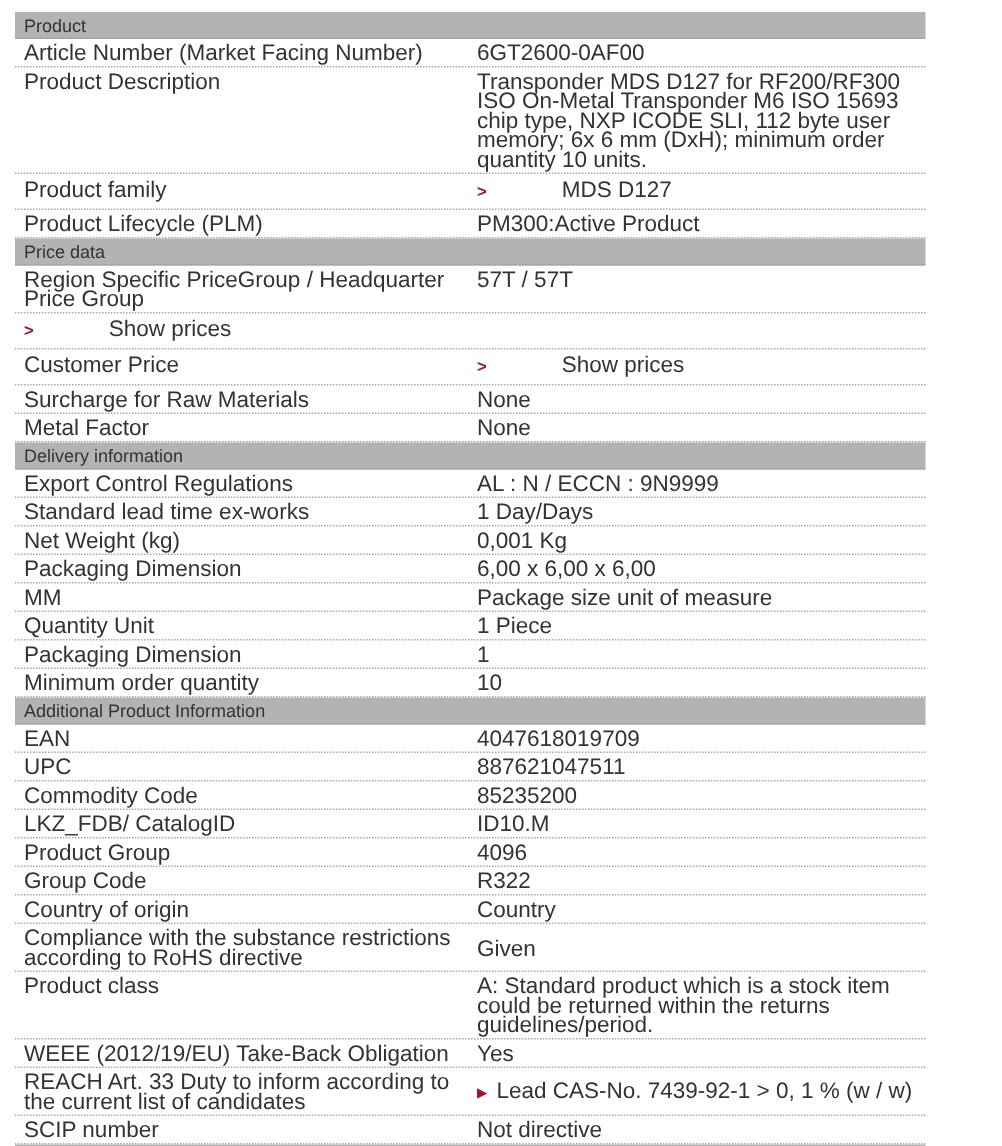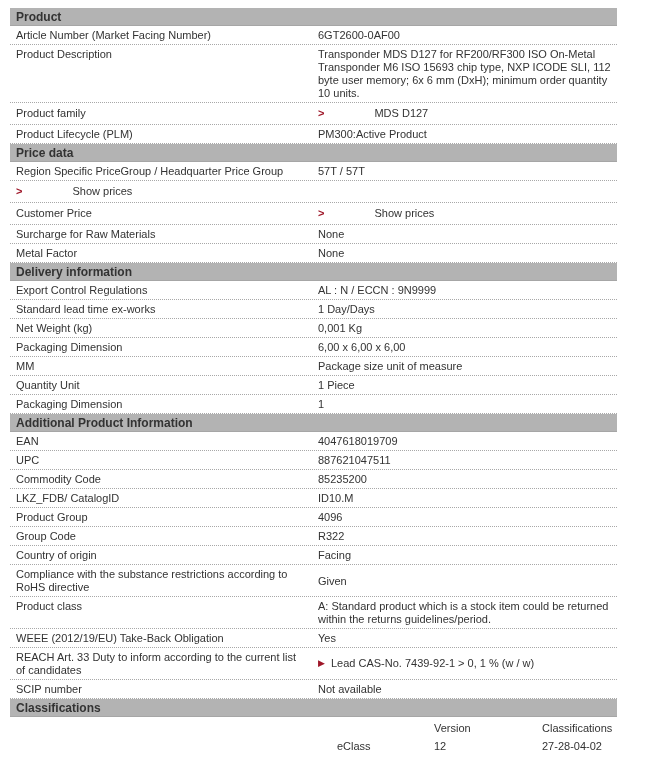--- a/index.html
+++ b/index.html
@@ -14,35 +14,35 @@
     -webkit-font-smoothing: antialiased;
   }
   .page { width: 607px; margin: 8px 0 0 10px; }
 
   .sec-bar {
     background: #b3b3b3;
     border-bottom: 1px solid #a6a6a6;
     height: 18px;
     line-height: 18px;
     font-size: 12px;
-    font-weight: bold;
+    font-weight: normal;
     color: #333333;
     padding-left: 6px;
     box-sizing: border-box;
   }
 
   .row {
     display: grid;
     grid-template-columns: 302px 1fr;
     align-items: start;
     border-bottom: 1px dotted #a8a8a8;
   }
   .row.vcenter { align-items: center; }
   .cell {
-    font-size: 11px;
+    font-size: 15px;
     line-height: 13px;
     padding: 3px 0 2px 0;
   }
   .cell.label { padding-left: 6px; padding-right: 10px; }
   .cell.value { padding-left: 6px; padding-right: 4px; }
   .row.pad-lg .cell { padding-top: 4px; padding-bottom: 4px; }
 
   .val-wrap { display: inline-flex; align-items: baseline; }
   .val-wrap.link { cursor: pointer; text-decoration: none; color: #333333; gap: 43px; }
   .icon { flex: none; }
@@ -216,20 +216,28 @@
 
   <div class="row">
     <div class="cell label">Packaging Dimension</div>
     <div class="cell value">
       <span class="val-wrap">
             <span class="vtext">1</span>
           </span>
     </div>
   </div>
 
+  <div class="row">
+    <div class="cell label">Minimum order quantity</div>
+    <div class="cell value">
+      <span class="val-wrap">
+            <span class="vtext">10</span>
+          </span>
+    </div>
+  </div>
 <div class="sec-bar">Additional Product Information</div>
   <div class="row">
     <div class="cell label">EAN</div>
     <div class="cell value">
       <span class="val-wrap">
             <span class="vtext">4047618019709</span>
           </span>
     </div>
   </div>
 
@@ -275,21 +283,21 @@
       <span class="val-wrap">
             <span class="vtext">R322</span>
           </span>
     </div>
   </div>
 
   <div class="row">
     <div class="cell label">Country of origin</div>
     <div class="cell value">
       <span class="val-wrap">
-            <span class="vtext">Facing</span>
+            <span class="vtext">Country</span>
           </span>
     </div>
   </div>
 
   <div class="row vcenter">
     <div class="cell label">Compliance with the substance restrictions according to RoHS directive</div>
     <div class="cell value">
       <span class="val-wrap">
             <span class="vtext">Given</span>
           </span>
@@ -321,21 +329,21 @@
             <span class="icon icon-triangle"></span>
             <span class="vtext">Lead CAS-No. 7439-92-1 &gt; 0, 1 % (w / w)</span>
           </span>
     </div>
   </div>
 
   <div class="row">
     <div class="cell label">SCIP number</div>
     <div class="cell value">
       <span class="val-wrap">
-            <span class="vtext">Not available</span>
+            <span class="vtext">Not directive</span>
           </span>
     </div>
   </div>
 </div>
 
   <div class="sec-bar">Classifications</div>
 
   <div class="cls-head">
     <span></span>
     <span></span>

